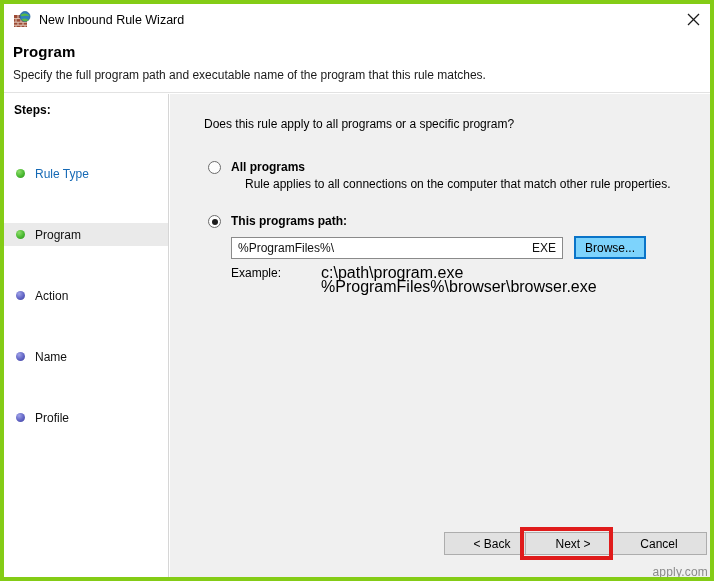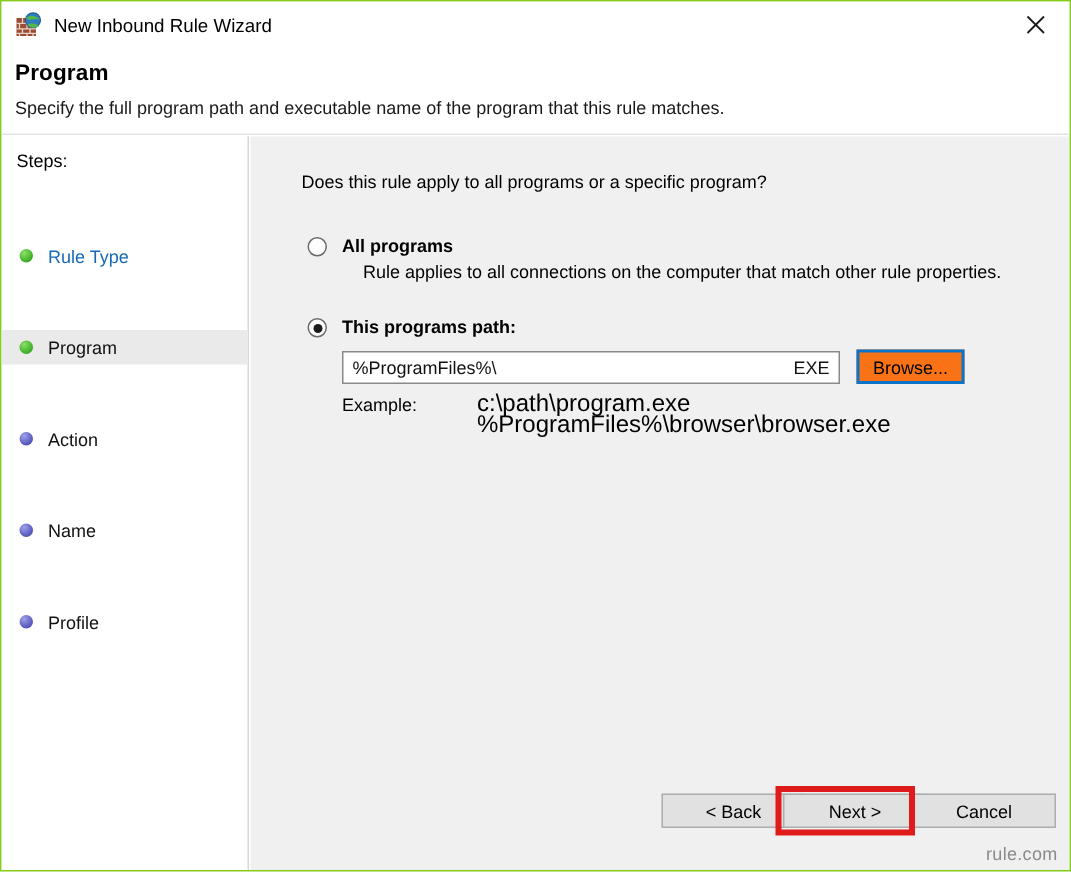--- a/index.html
+++ b/index.html
@@ -15,21 +15,21 @@
     font-size: 12px;
     color: #000000;
     overflow: hidden;
   }
 
   #window {
     position: relative;
     width: 714px;
     height: 581px;
     box-sizing: border-box;
-    border: 1px solid #84cc16;
+    border: 4px solid #84cc16;
     background: #ffffff;
     overflow: hidden;
   }
 
   
   #titlebar {
     position: absolute;
     left: 0; top: 0;
     width: 712px;
     height: 31px;
@@ -101,21 +101,21 @@
     width: 165px;
     height: 489px;
     background: #ffffff;
     border-right: 1px solid #d6d6d6;
     box-sizing: border-box;
   }
   #steps-label {
     position: absolute;
     left: 10px; top: 9px;
     font-size: 12px;
-    font-weight: normal;
+    font-weight: bold;
     color: #000000;
   }
   #steps-list {
     position: absolute;
     left: 0; top: 30px;
     width: 164px;
   }
   .step-item {
     position: relative;
     height: 23px;
@@ -244,21 +244,21 @@
     font-size: 12px;
     color: #111111;
     flex: 0 0 auto;
     padding-left: 6px;
   }
   #browse-button {
     margin-left: 11px;
     width: 72px;
     height: 23px;
     border: 2px solid #0a74c8;
-    background: #f97316;
+    background: #7dd3fc;
     box-sizing: border-box;
     display: flex;
     align-items: center;
     justify-content: center;
     font-size: 12px;
     color: #000000;
     cursor: default;
   }
 
   
@@ -443,17 +443,17 @@
         </div>
       </div>
 
       <div id="footer">
         <div class="dlg-button" id="btn-back">&lt; Back</div>
         <div class="dlg-button" id="btn-next">Next &gt;</div>
         <div class="dlg-button" id="btn-cancel">Cancel</div>
         <div id="next-highlight"></div>
       </div>
 
-      <div id="watermark">rule.com</div>
+      <div id="watermark">apply.com</div>
 
     </div>
   </div>
 </div>
 
 </body></html>

